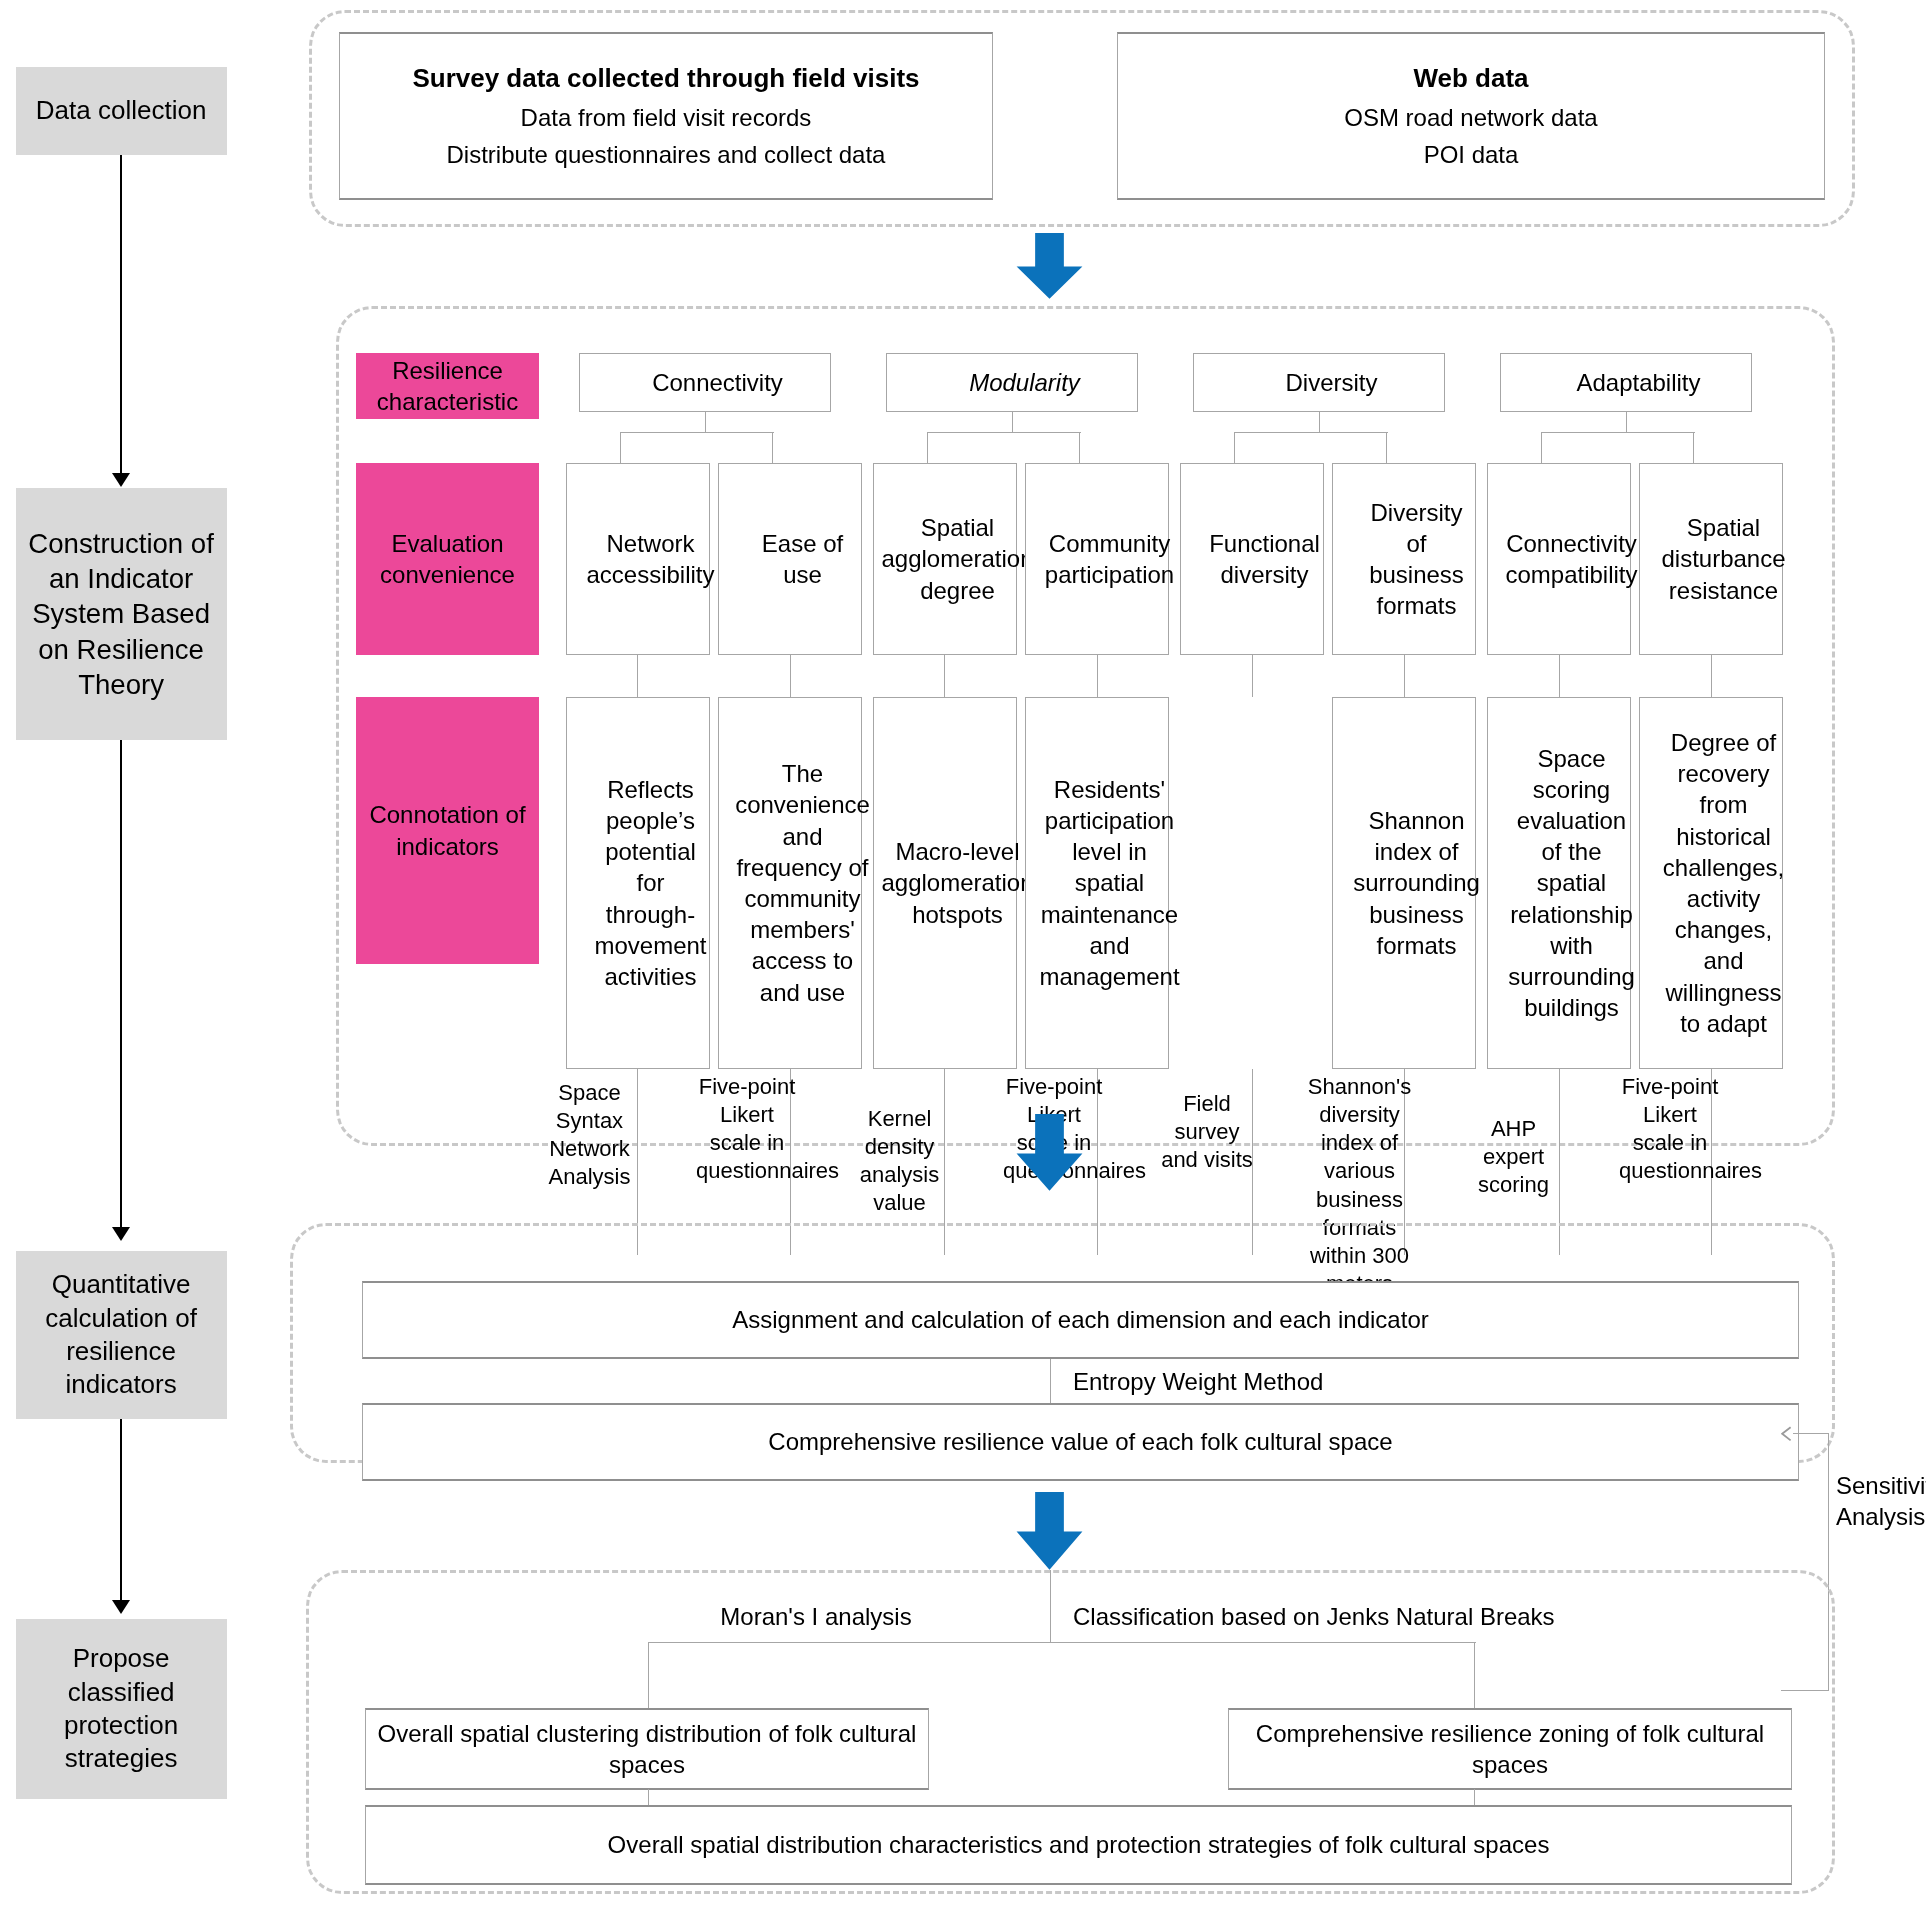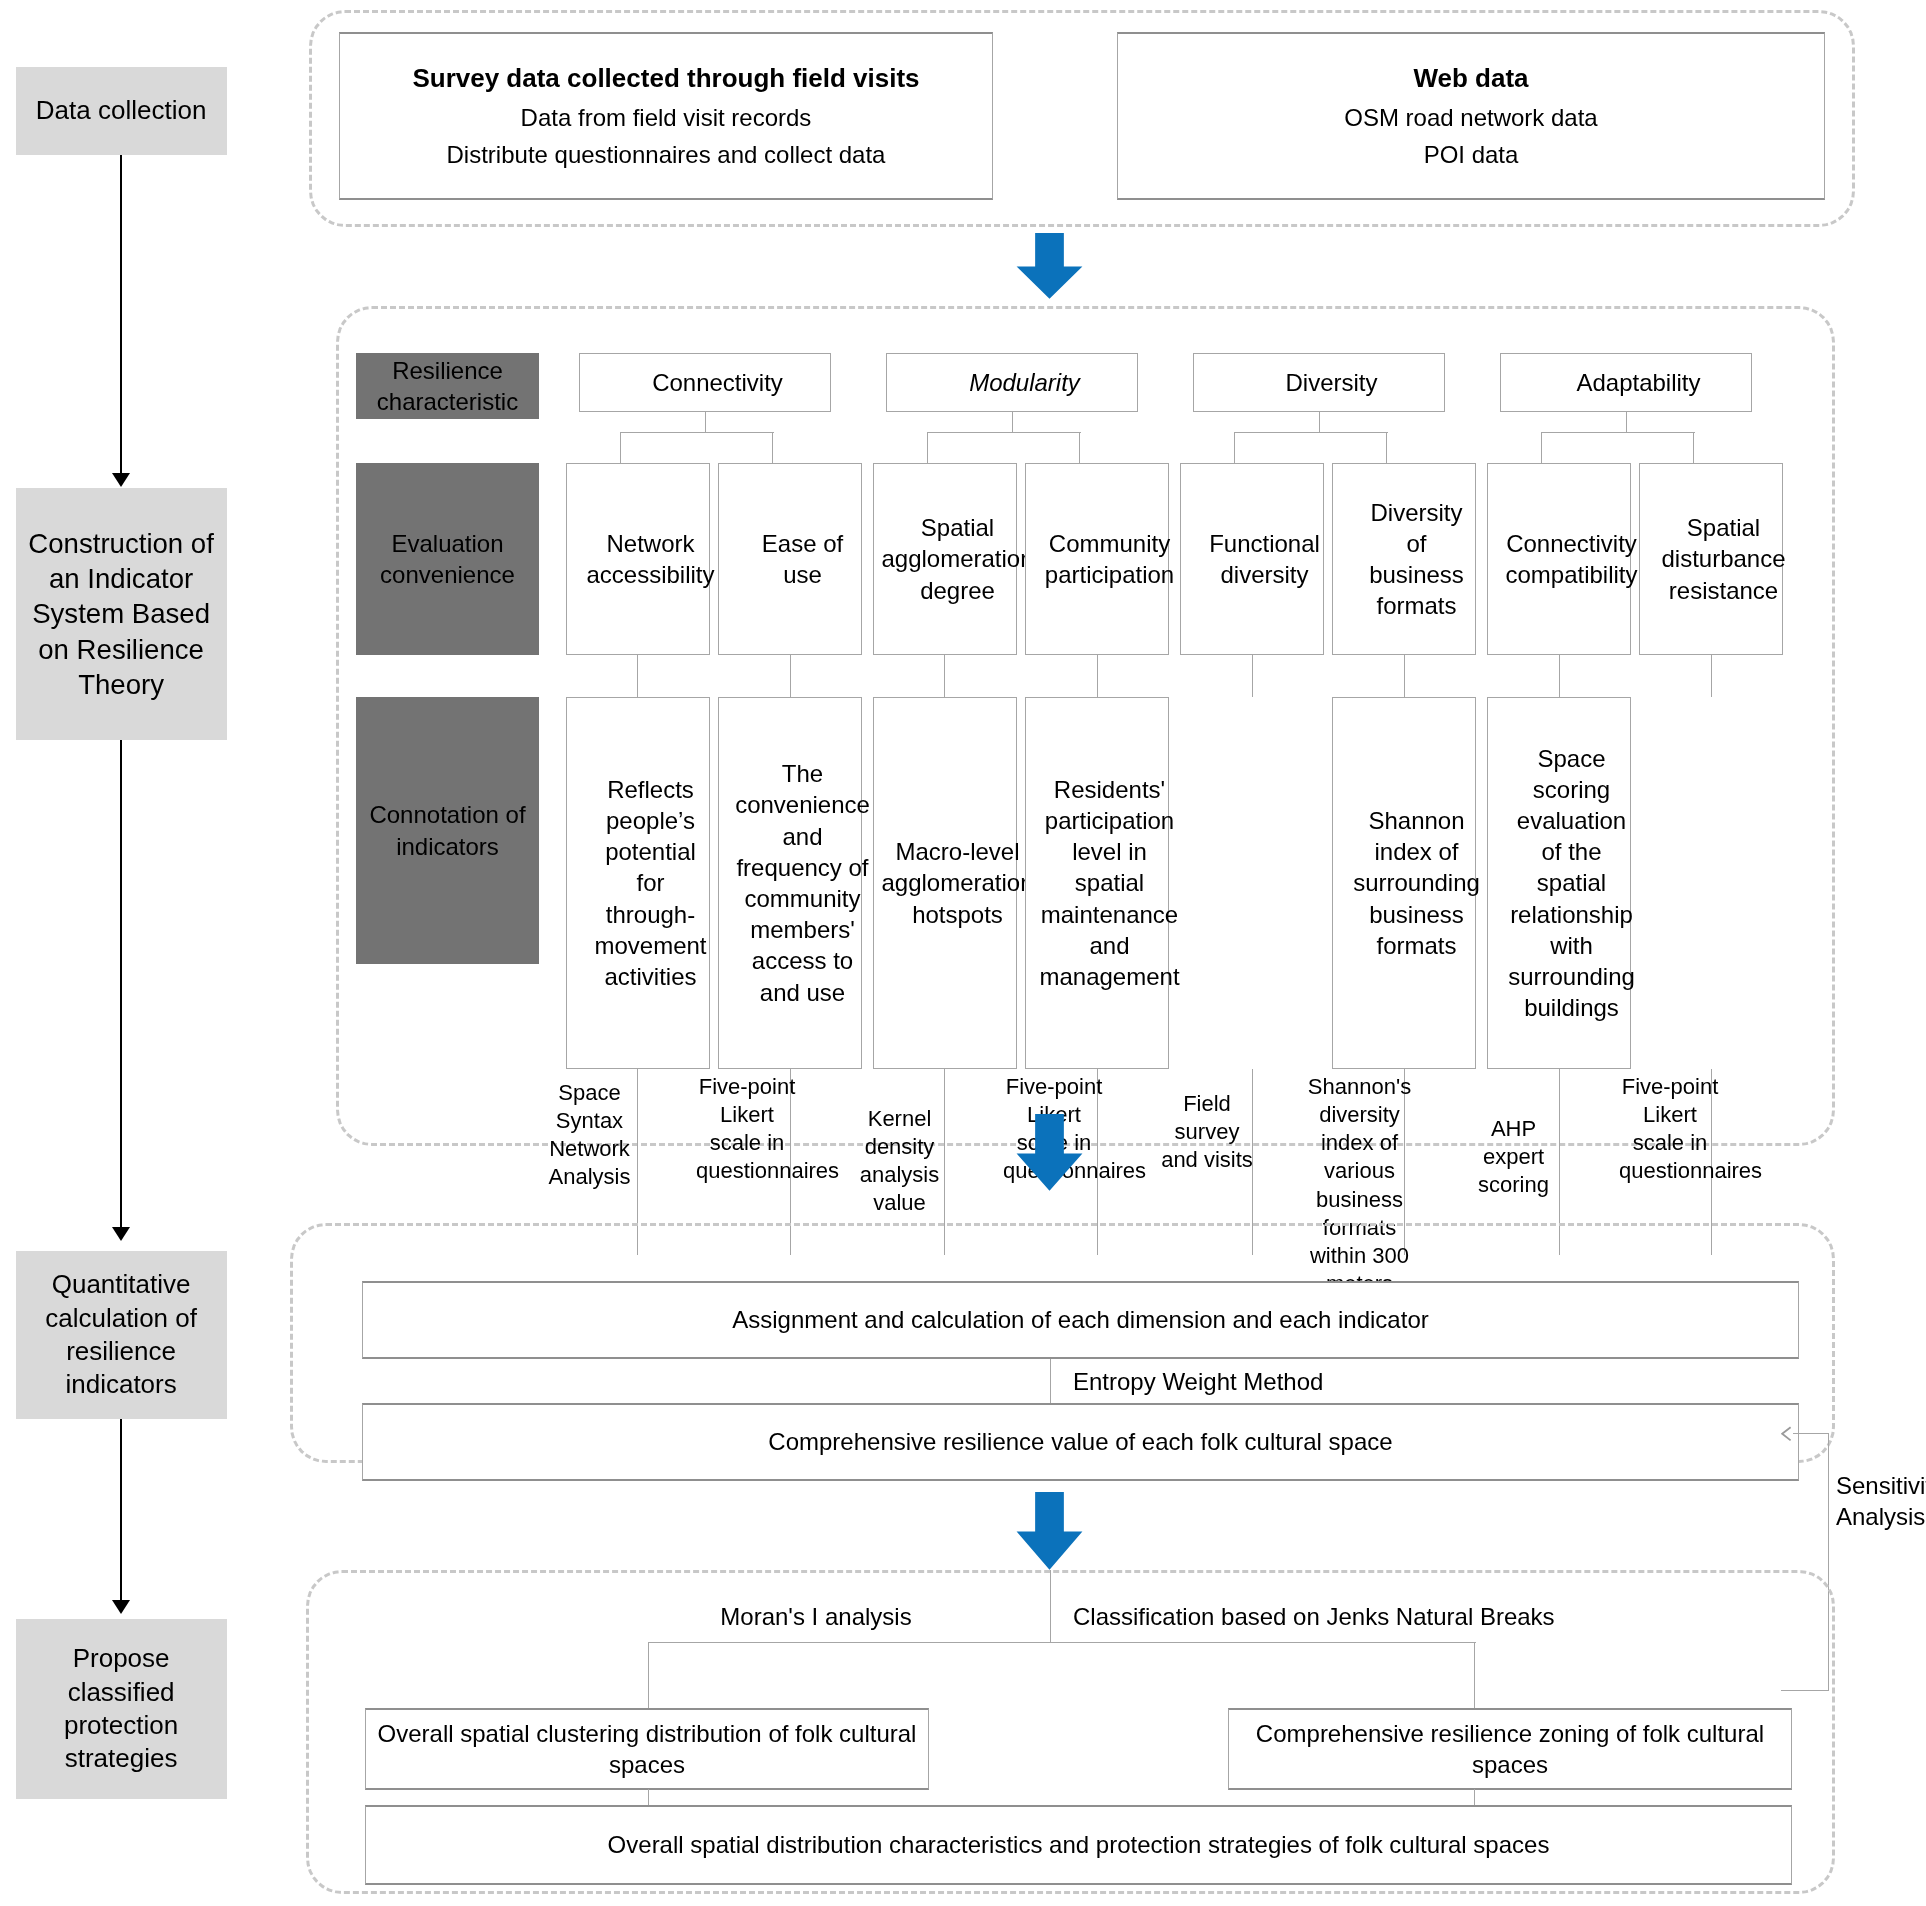--- a/index.html
+++ b/index.html
@@ -53,21 +53,21 @@
     text-align:center;
     font-size:24px;
     line-height:1.3;
     padding:4.8px 6px;
   }
   .box.thin { border-top:1.2px solid #a6a6a6; border-bottom:1.2px solid #a6a6a6;padding-left:31px; }
 
   .box-title { font-weight:bold; }
 
   .rowlabel {
-    background:#737373;
+    background:#ec4899;
     display:flex; align-items:center; justify-content:flex-start;
     text-align:center;
     font-size:24px; line-height:1.3;
     padding:3.6px 4.8px;
   }
 
   
   .gl { background:#a6a6a6; }
   .gl-v { width:1.2px; }
   .gl-h { height:1.2px; }
@@ -234,20 +234,23 @@
   </div>
   <div class="abs box thin" style="left:1025px; top:697px; width:144px; height:372px;">
     <span>Residents' participation level in spatial maintenance and management</span>
   </div>
   <div class="abs box thin" style="left:1332px; top:697px; width:144px; height:372px;">
     <span>Shannon index of surrounding business formats</span>
   </div>
   <div class="abs box thin" style="left:1487px; top:697px; width:144px; height:372px;">
     <span>Space scoring evaluation of the spatial relationship with surrounding buildings</span>
   </div>
+  <div class="abs box thin" style="left:1639px; top:697px; width:144px; height:372px;">
+    <span>Degree of recovery from historical challenges, activity changes, and willingness to adapt</span>
+  </div>
 
   <div class="abs gl gl-v" style="left:637px; top:1069px; height:186px;"></div>
   <div class="abs gl gl-v" style="left:790px; top:1069px; height:186px;"></div>
   <div class="abs gl gl-v" style="left:944px; top:1069px; height:186px;"></div>
   <div class="abs gl gl-v" style="left:1097px; top:1069px; height:186px;"></div>
   <div class="abs gl gl-v" style="left:1252px; top:1069px; height:186px;"></div>
   <div class="abs gl gl-v" style="left:1404px; top:1069px; height:186px;"></div>
   <div class="abs gl gl-v" style="left:1559px; top:1069px; height:186px;"></div>
   <div class="abs gl gl-v" style="left:1711px; top:1069px; height:186px;"></div>
 

